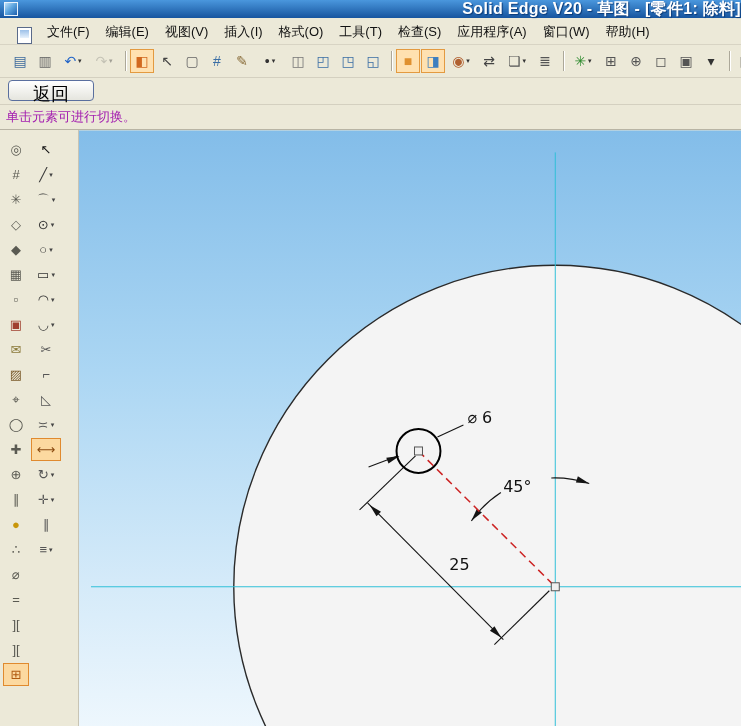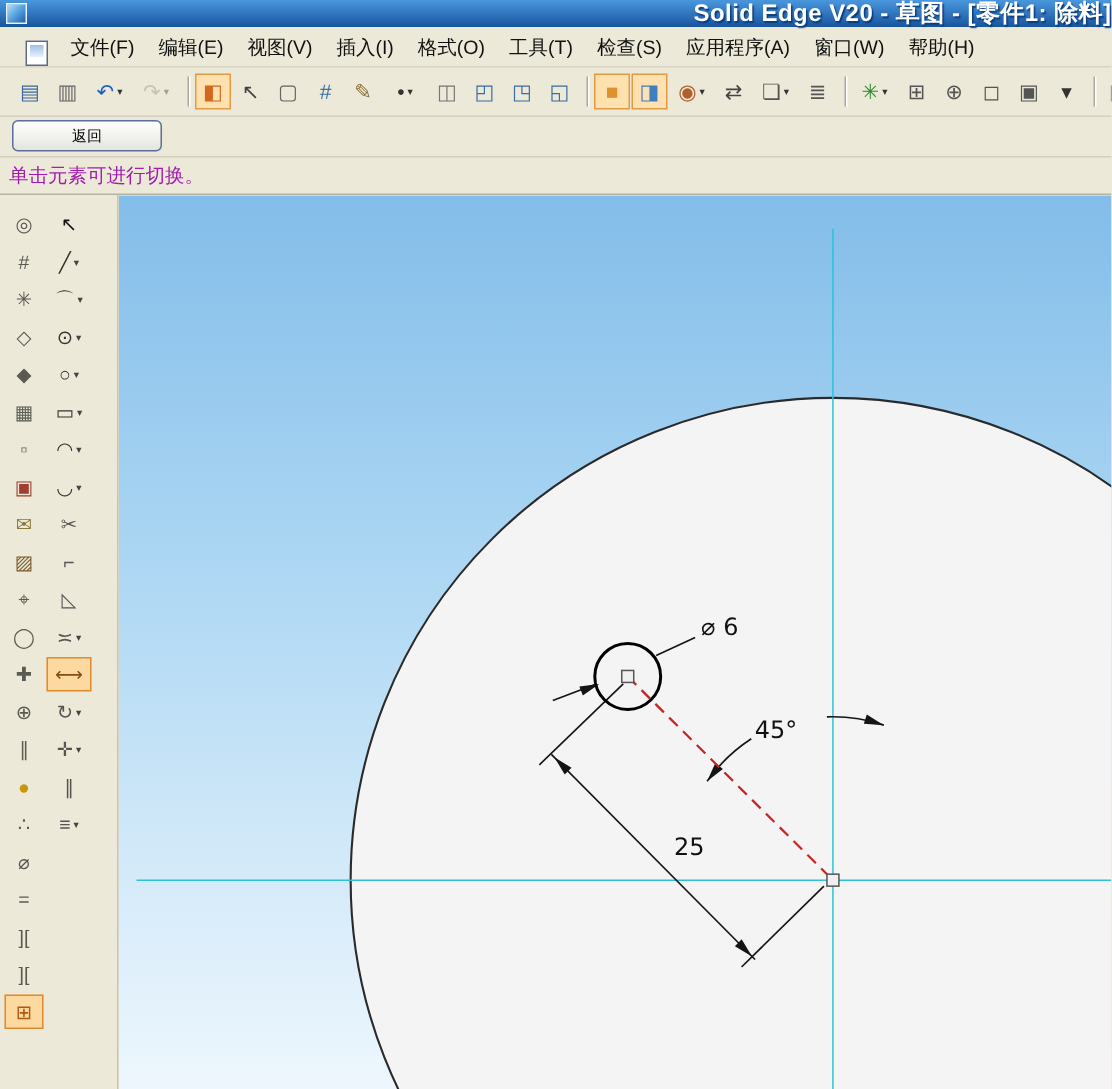--- a/index.html
+++ b/index.html
@@ -28,22 +28,22 @@
   .tbtn.has-dd{min-width:28px}
   .tbtn.has-dd::after{content:"▾";font-size:7px;color:#333;margin-left:2px}
   .tbtn.pressed{background:#ffe1b0;border-color:#e39a40}
   .tbtn.disabled{opacity:.4}
   .tbtn.sep{margin-left:10px}
   .tbtn.sep::before{content:"";position:absolute;left:-6px;top:1px;height:20px;width:1px;
                     background:#aca899;box-shadow:1px 0 0 #fff}
 
   
   .returnbar{height:26px;position:relative;border-bottom:1px solid #d4d0c0}
-  .return-btn{position:absolute;left:8px;top:2px;width:100px;height:21px;border:1px solid #5a6f9e;border-radius:4px;
-              background:linear-gradient(#ffffff,#e5e5de);font-size:10px;font-family:inherit;cursor:default}
+  .return-btn{position:absolute;left:8px;top:2px;width:86px;height:21px;border:1px solid #5a6f9e;border-radius:4px;
+              background:linear-gradient(#ffffff,#e5e5de);font-size:18px;font-family:inherit;cursor:default}
 
   
   .promptbar{height:24px;line-height:24px;font-size:13px;padding-left:6px;
              border-bottom:1px solid #b8b4a4;background:#ece9d8;color:#a21caf}
 
   
   .main{display:flex;height:600px}
   .palette{width:78px;position:relative;background:#ece9d8;border-right:1px solid #c8c4b4;flex:none}
   .pcol{position:absolute;top:8px}
   .pcol1{left:3px}

